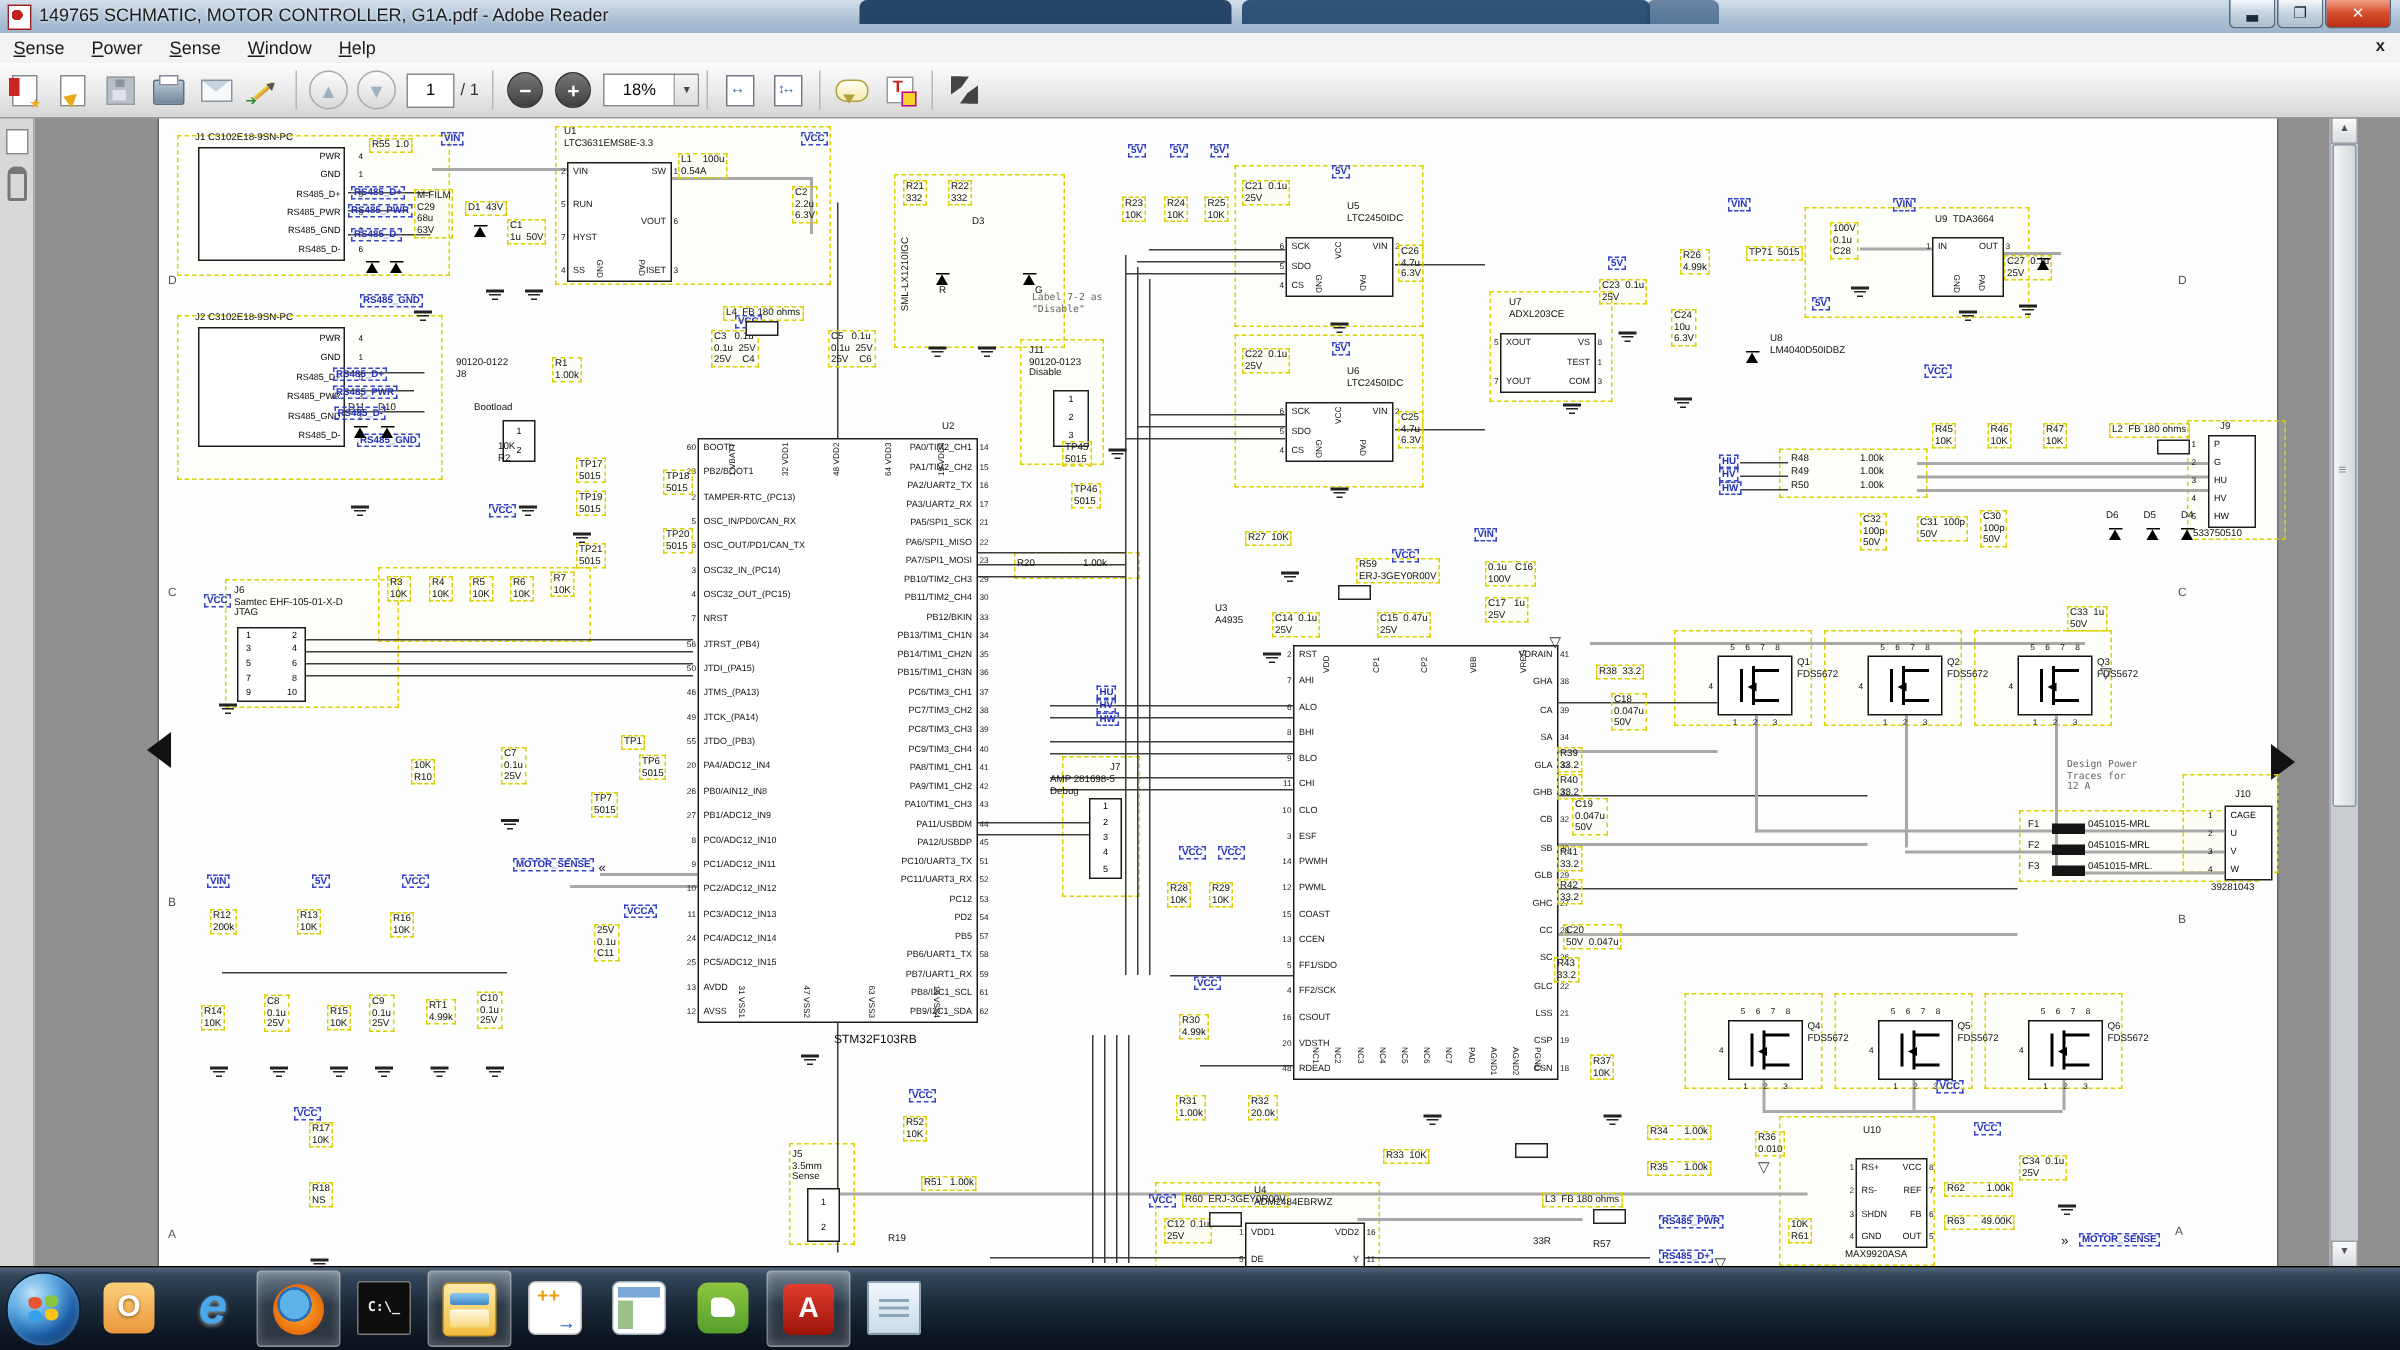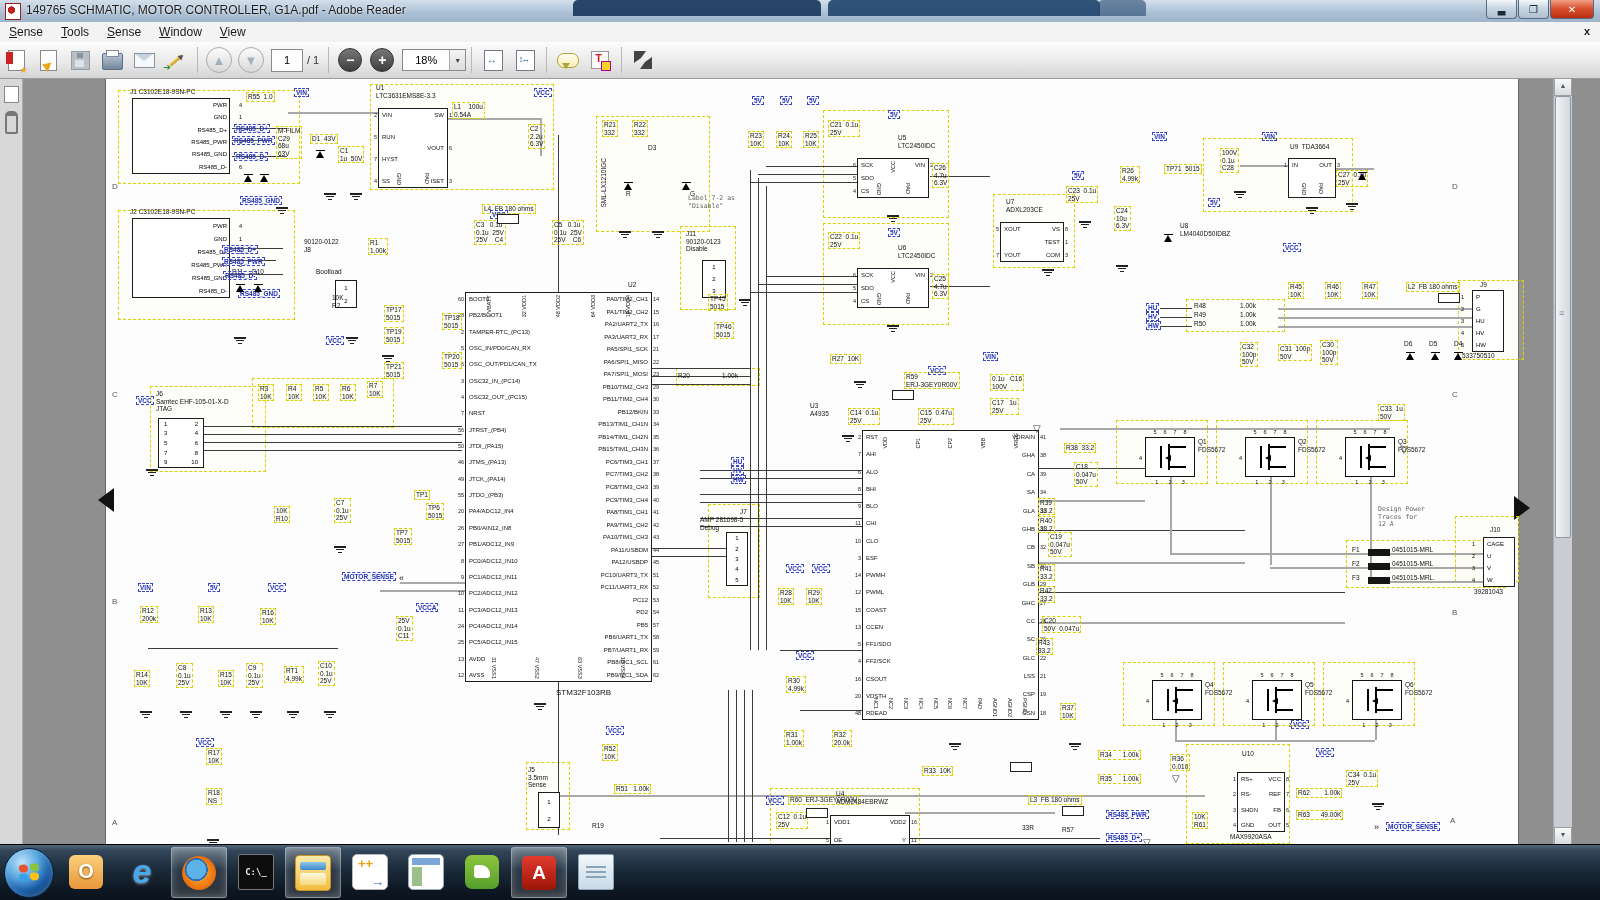--- a/index.html
+++ b/index.html
@@ -183,21 +183,21 @@
   <div class="appico16"></div>
   <span class="wtitle">149765 SCHMATIC, MOTOR CONTROLLER, G1A.pdf - Adobe Reader</span>
   <div class="wbtns">
     <div class="wbtn">▃</div>
     <div class="wbtn">❐</div>
     <div class="wbtn close">✕</div>
   </div>
 </div>
 
 <div class="menubar">
-  <span id="menuitems"><span class="mitem">Sense</span><span class="mitem">Tools</span><span class="mitem">Sense</span><span class="mitem">Window</span><span class="mitem">View</span></span>
+  <span id="menuitems"><span class="mitem">Sense</span><span class="mitem">Power</span><span class="mitem">Sense</span><span class="mitem">Window</span><span class="mitem">Help</span></span>
   <span class="mclose">x</span>
 </div>
 
 <div class="toolbar">
   <div class="tbtn">
       <div class="doc red"></div>
     </div>
   <div class="tbtn">
       <div class="doc conv"></div>
     </div>

